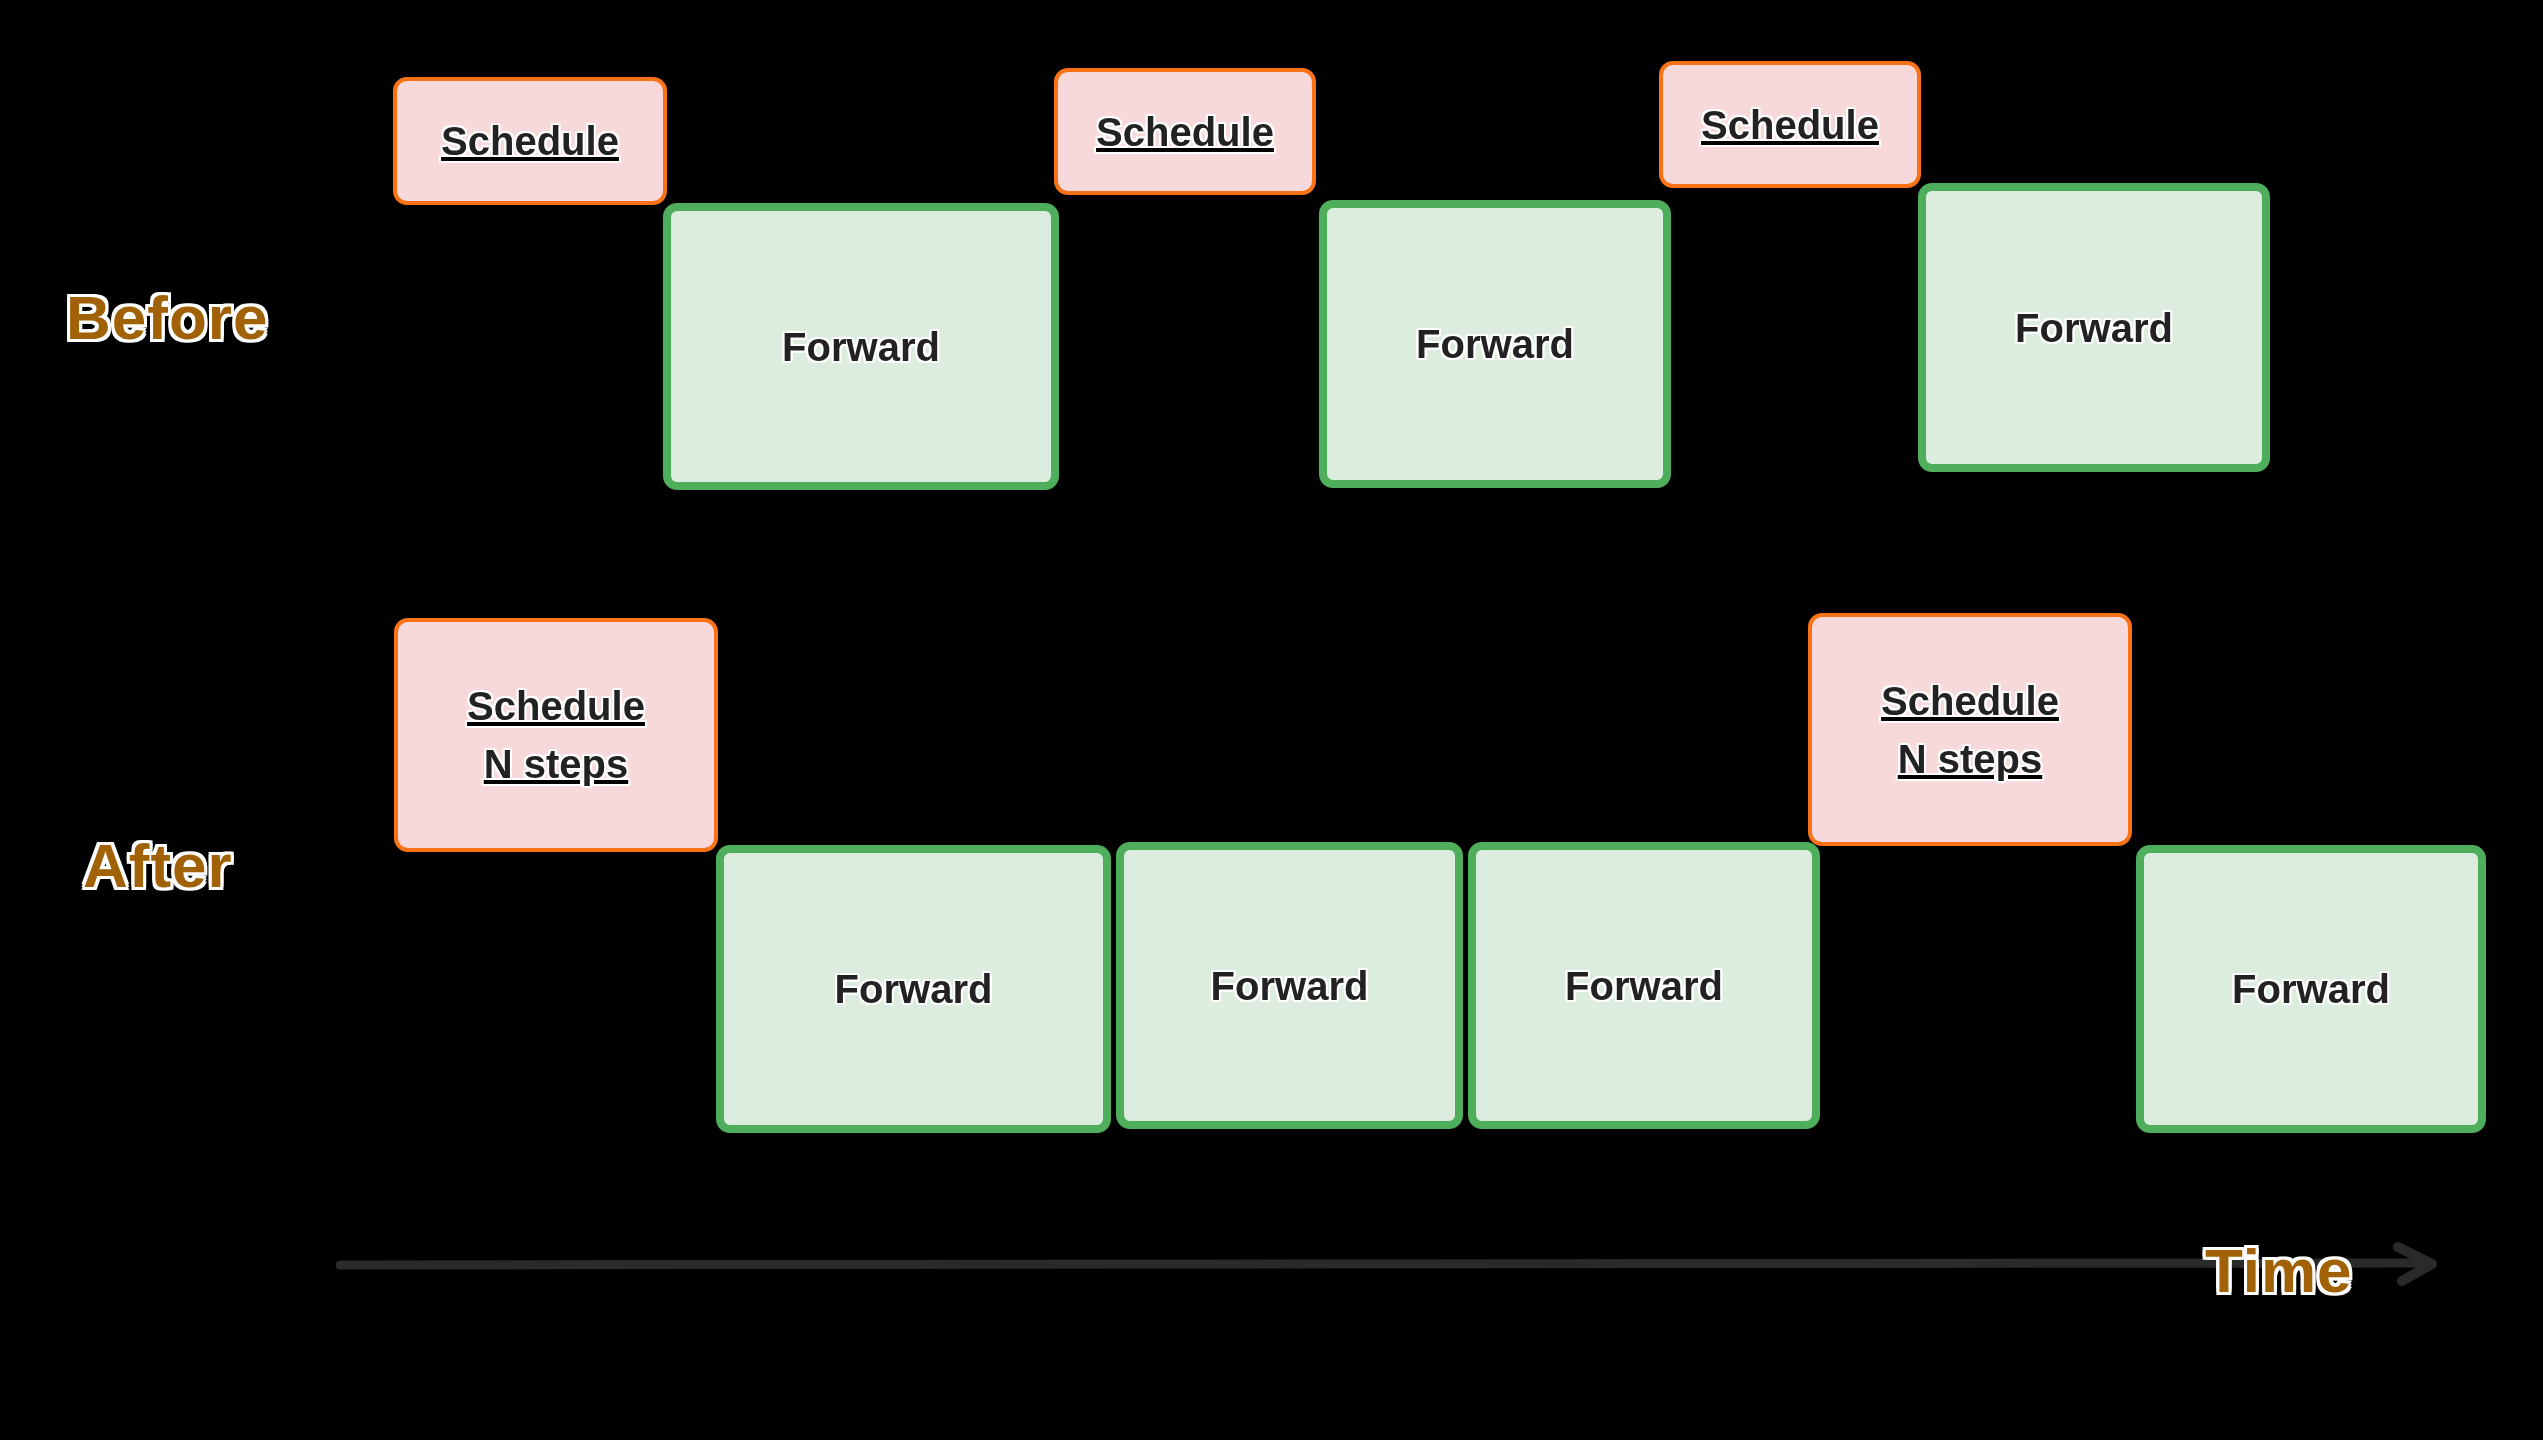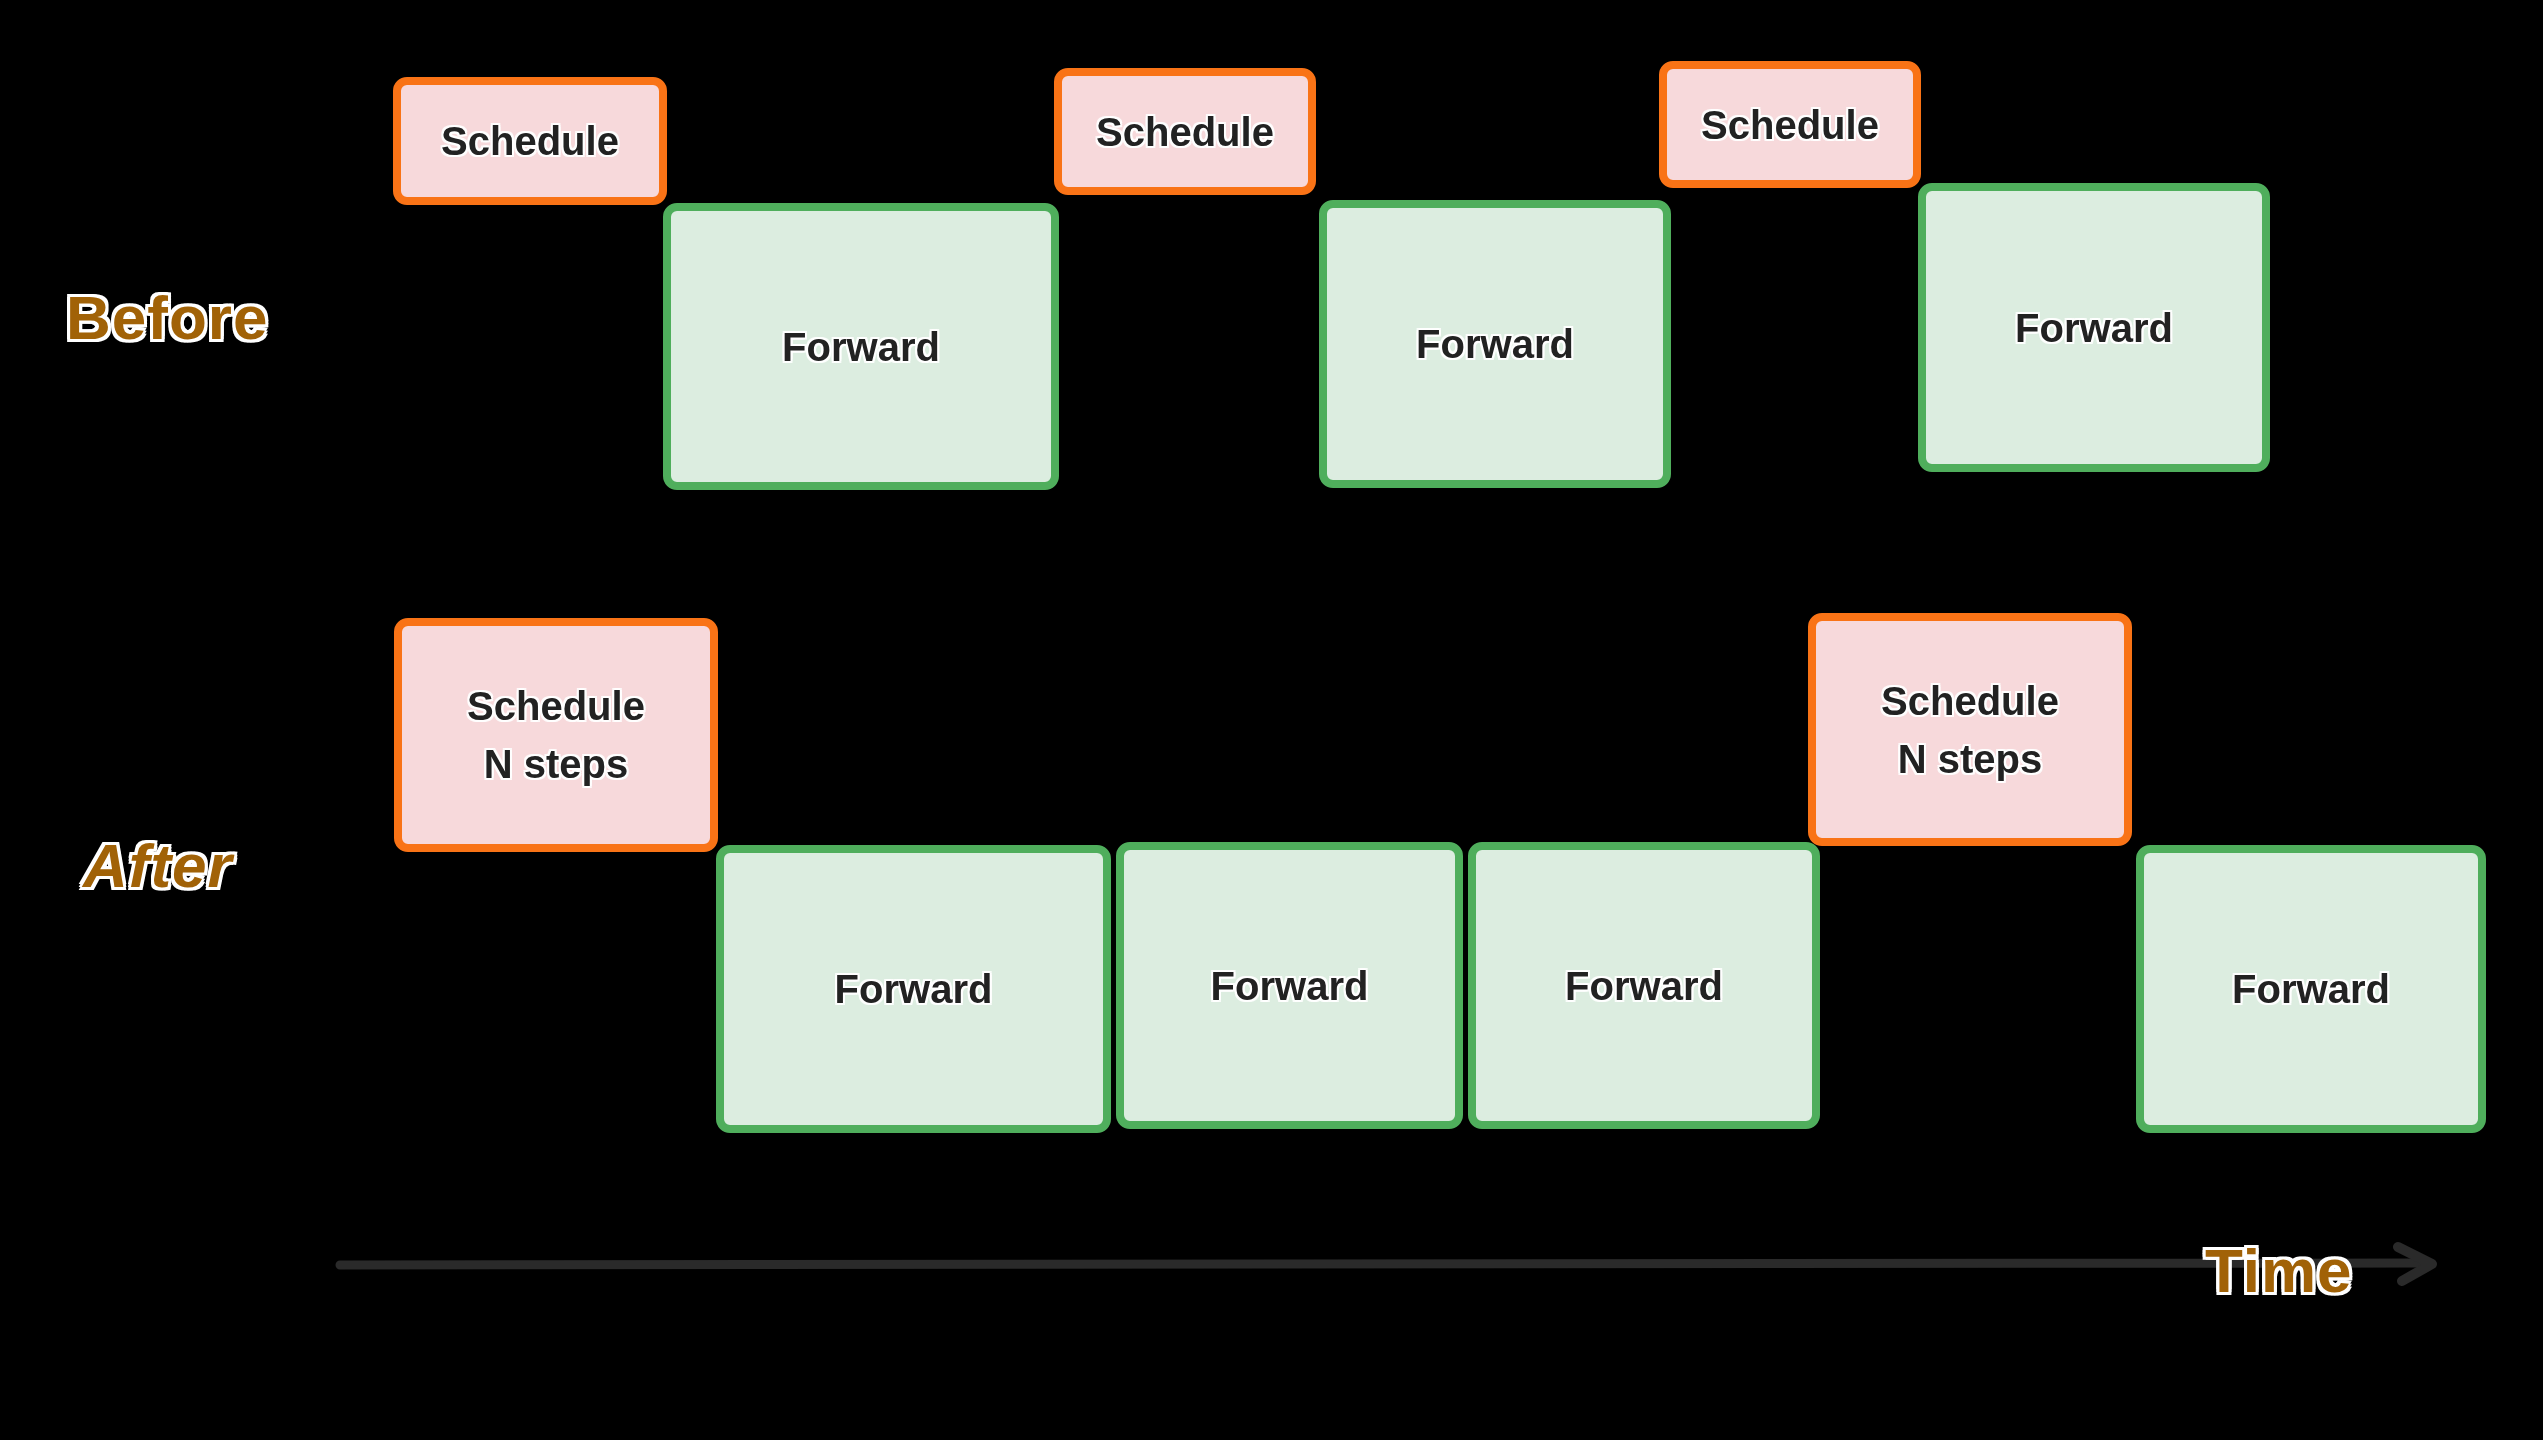--- a/index.html
+++ b/index.html
@@ -15,21 +15,22 @@
     position: absolute;
     box-sizing: border-box;
     border-radius: 14px;
     display: flex;
     align-items: center;
     justify-content: center;
     text-align: center;
   }
   .schedule-box {
     background: #F7D9DB;
-    border: 8px solid #f97316;
+    border: 4px solid #f97316;
+    text-decoration: underline;
   }
   .forward-box {
     background: #DCEDE0;
     border: 8px solid #4FAE5C;
     justify-content: center;
   }
   .box-label {
     color: #222222;
     font-size: 40px;
     font-weight: 700;
@@ -81,21 +82,21 @@
     <span class="box-label">Forward</span>
   </div>
 
   <div class="box schedule-box" style="left:1659px; top:61px; width:262px; height:127px;">
     <span class="box-label">Schedule</span>
   </div>
   <div class="box forward-box" style="left:1918px; top:183px; width:352px; height:289px;">
     <span class="box-label">Forward</span>
   </div>
 
-  <div class="row-label" style="left:83px; top:830px;font-style:italic;">After</div>
+  <div class="row-label" style="left:83px; top:830px;">After</div>
 
   <div class="box schedule-box" style="left:394px; top:618px; width:324px; height:234px;">
     <span class="box-label">
       <span style="display:block;">Schedule</span>
       <span style="display:block;">N steps</span>
     </span>
   </div>
 
   <div class="box forward-box" style="left:716px; top:845px; width:395px; height:288px;">
     <span class="box-label">Forward</span>

